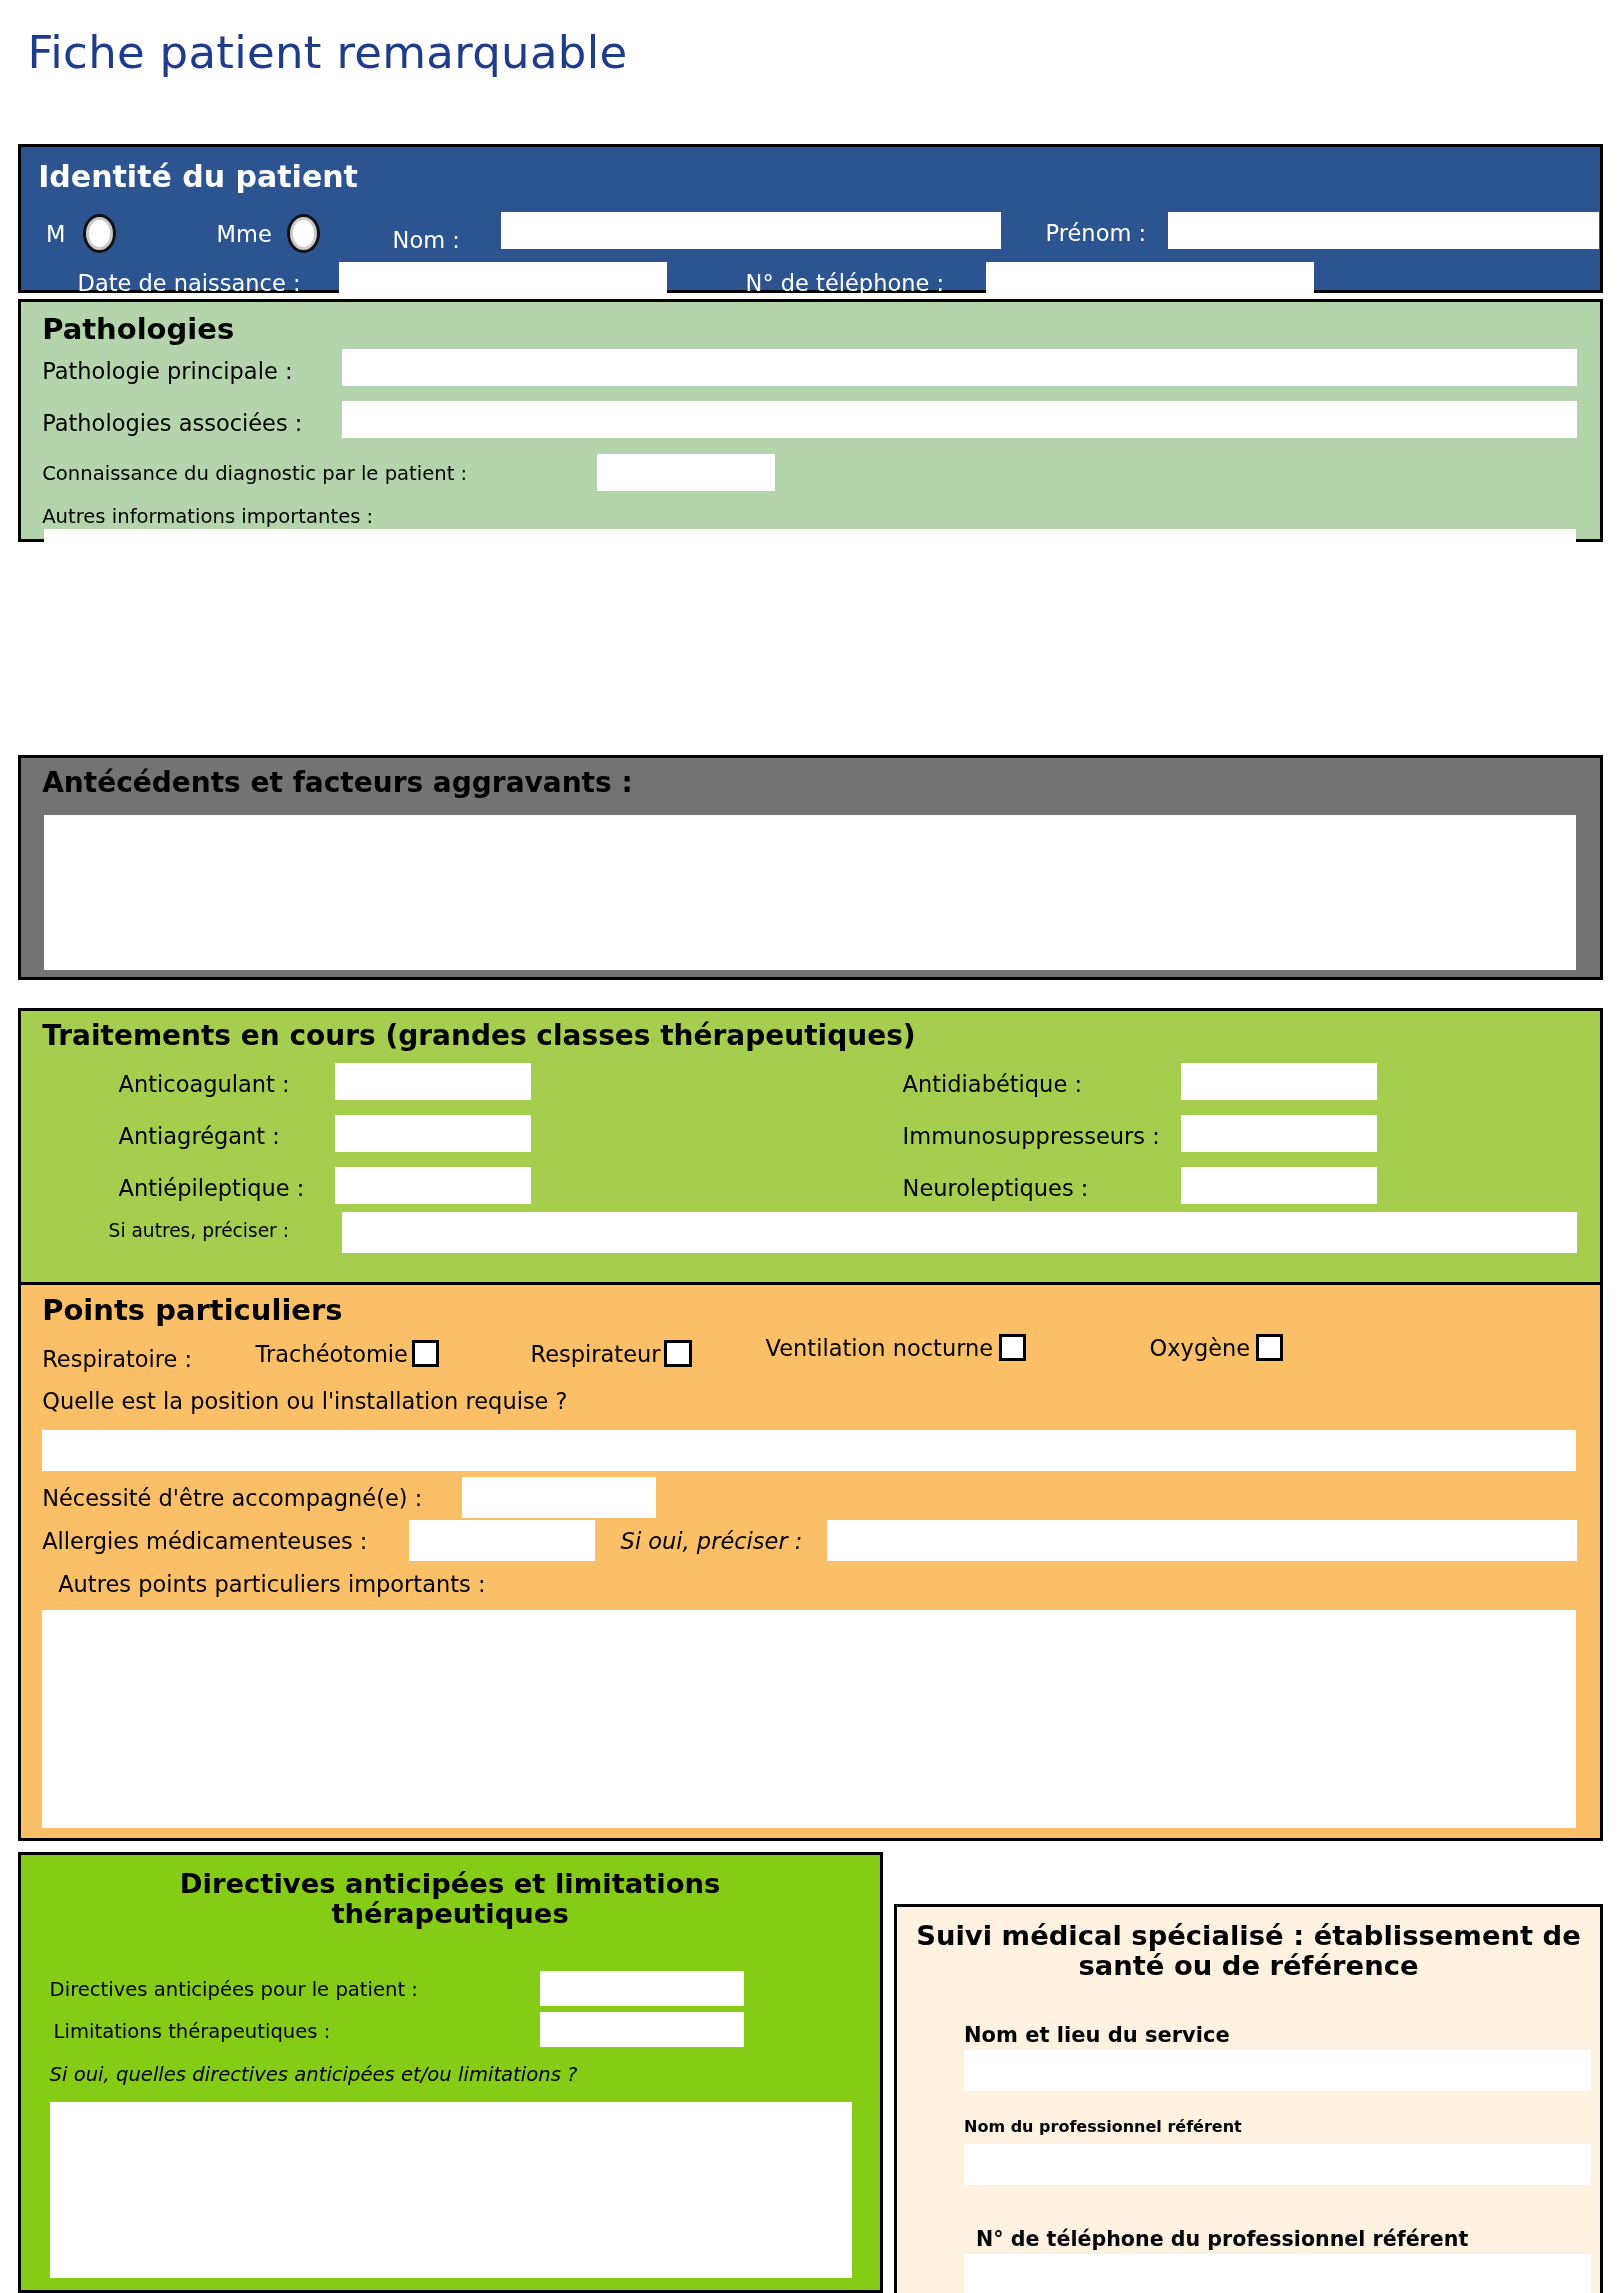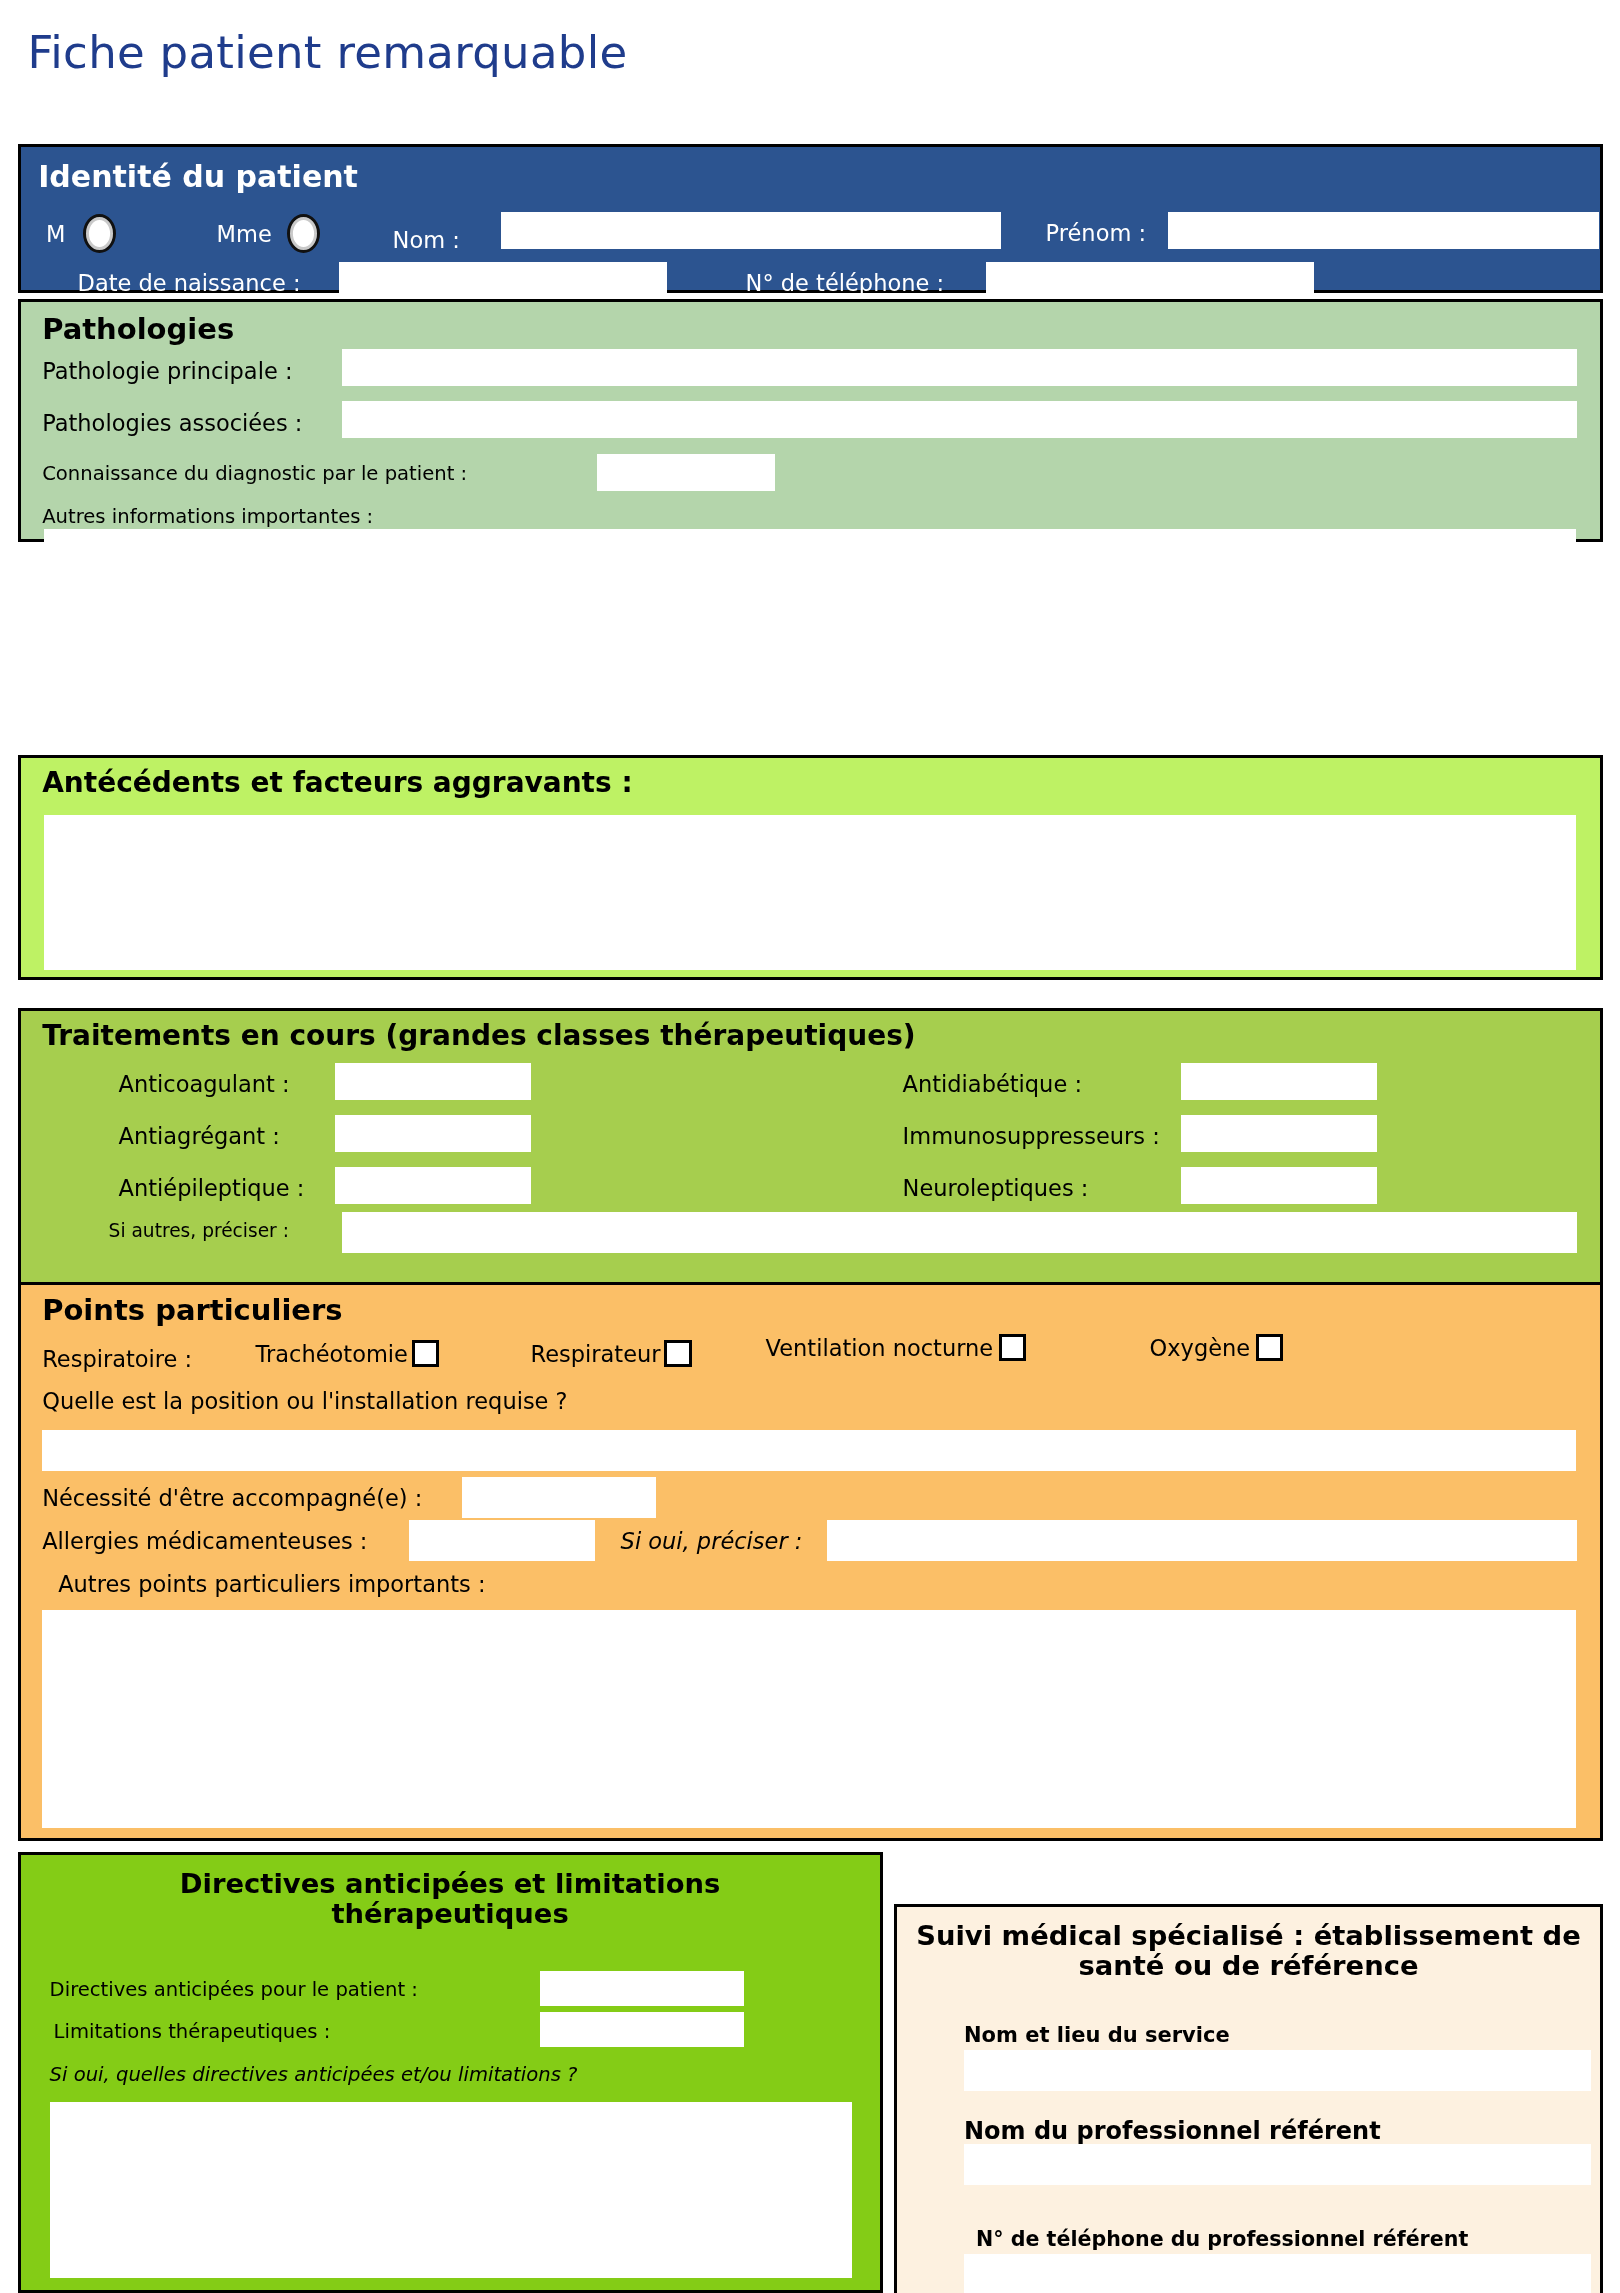--- a/index.html
+++ b/index.html
@@ -75,21 +75,21 @@
   
   #sec-patho {
     left: 17.6px; top: 299px; width: 1585px; height: 243px;
     background: #B4D5AB;
   }
   #sec-patho .panel-title {
     position: absolute; left: 21.6px; top: 9.8px; font-size: 29px;
   }
   #sec-antecedents {
     left: 17.6px; top: 747px; width: 1585px; height: 152px;
-    background: #bef264;
+    background: #737373;
   }
   #sec-antecedents .panel-title {
     position: absolute; left: 21.6px; top: 7.8px; font-size: 28px;
   }
 
   
   #sec-trait {
     left: 17.6px; top: 1014px; width: 1585px; height: 250px;
     background: #A6CE4E;
   }
@@ -279,19 +279,19 @@
   <div class="box" style="left:29px; top:247px; width:802px; height:176px;"></div>
 </section>
 
 <section class="panel" id="sec-suivi" style="top:1904px; height:481px;">
 
   <div class="ctr-title" style="top:13.7px; font-size:27.4px; padding:0 7.8px;">Suivi médical spécialisé : établissement de santé ou de référence</div>
 
   <div class="lbl" style="position:absolute; left:67px; top:116px; font-size:21px; font-weight:bold;">Nom et lieu du service</div>
   <div class="box" style="left:67px; top:143px; width:627px; height:41px;"></div>
 
-  <div class="lbl" style="position:absolute; left:67px; top:210px; font-size:24px; font-weight:bold;">Nom du professionnel référent</div>
+  <div class="lbl" style="position:absolute; left:67px; top:210px; font-size:16px; font-weight:bold;">Nom du professionnel référent</div>
   <div class="box" style="left:67px; top:237px; width:627px; height:41px;"></div>
 
   <div class="lbl" style="position:absolute; left:67px; top:320px; font-size:20.6px; font-weight:bold;margin-left:12px;">N° de téléphone du professionnel référent</div>
   <div class="box" style="left:67px; top:347px; width:627px; height:41px;"></div>
 </section>
 
 
 </body></html>

